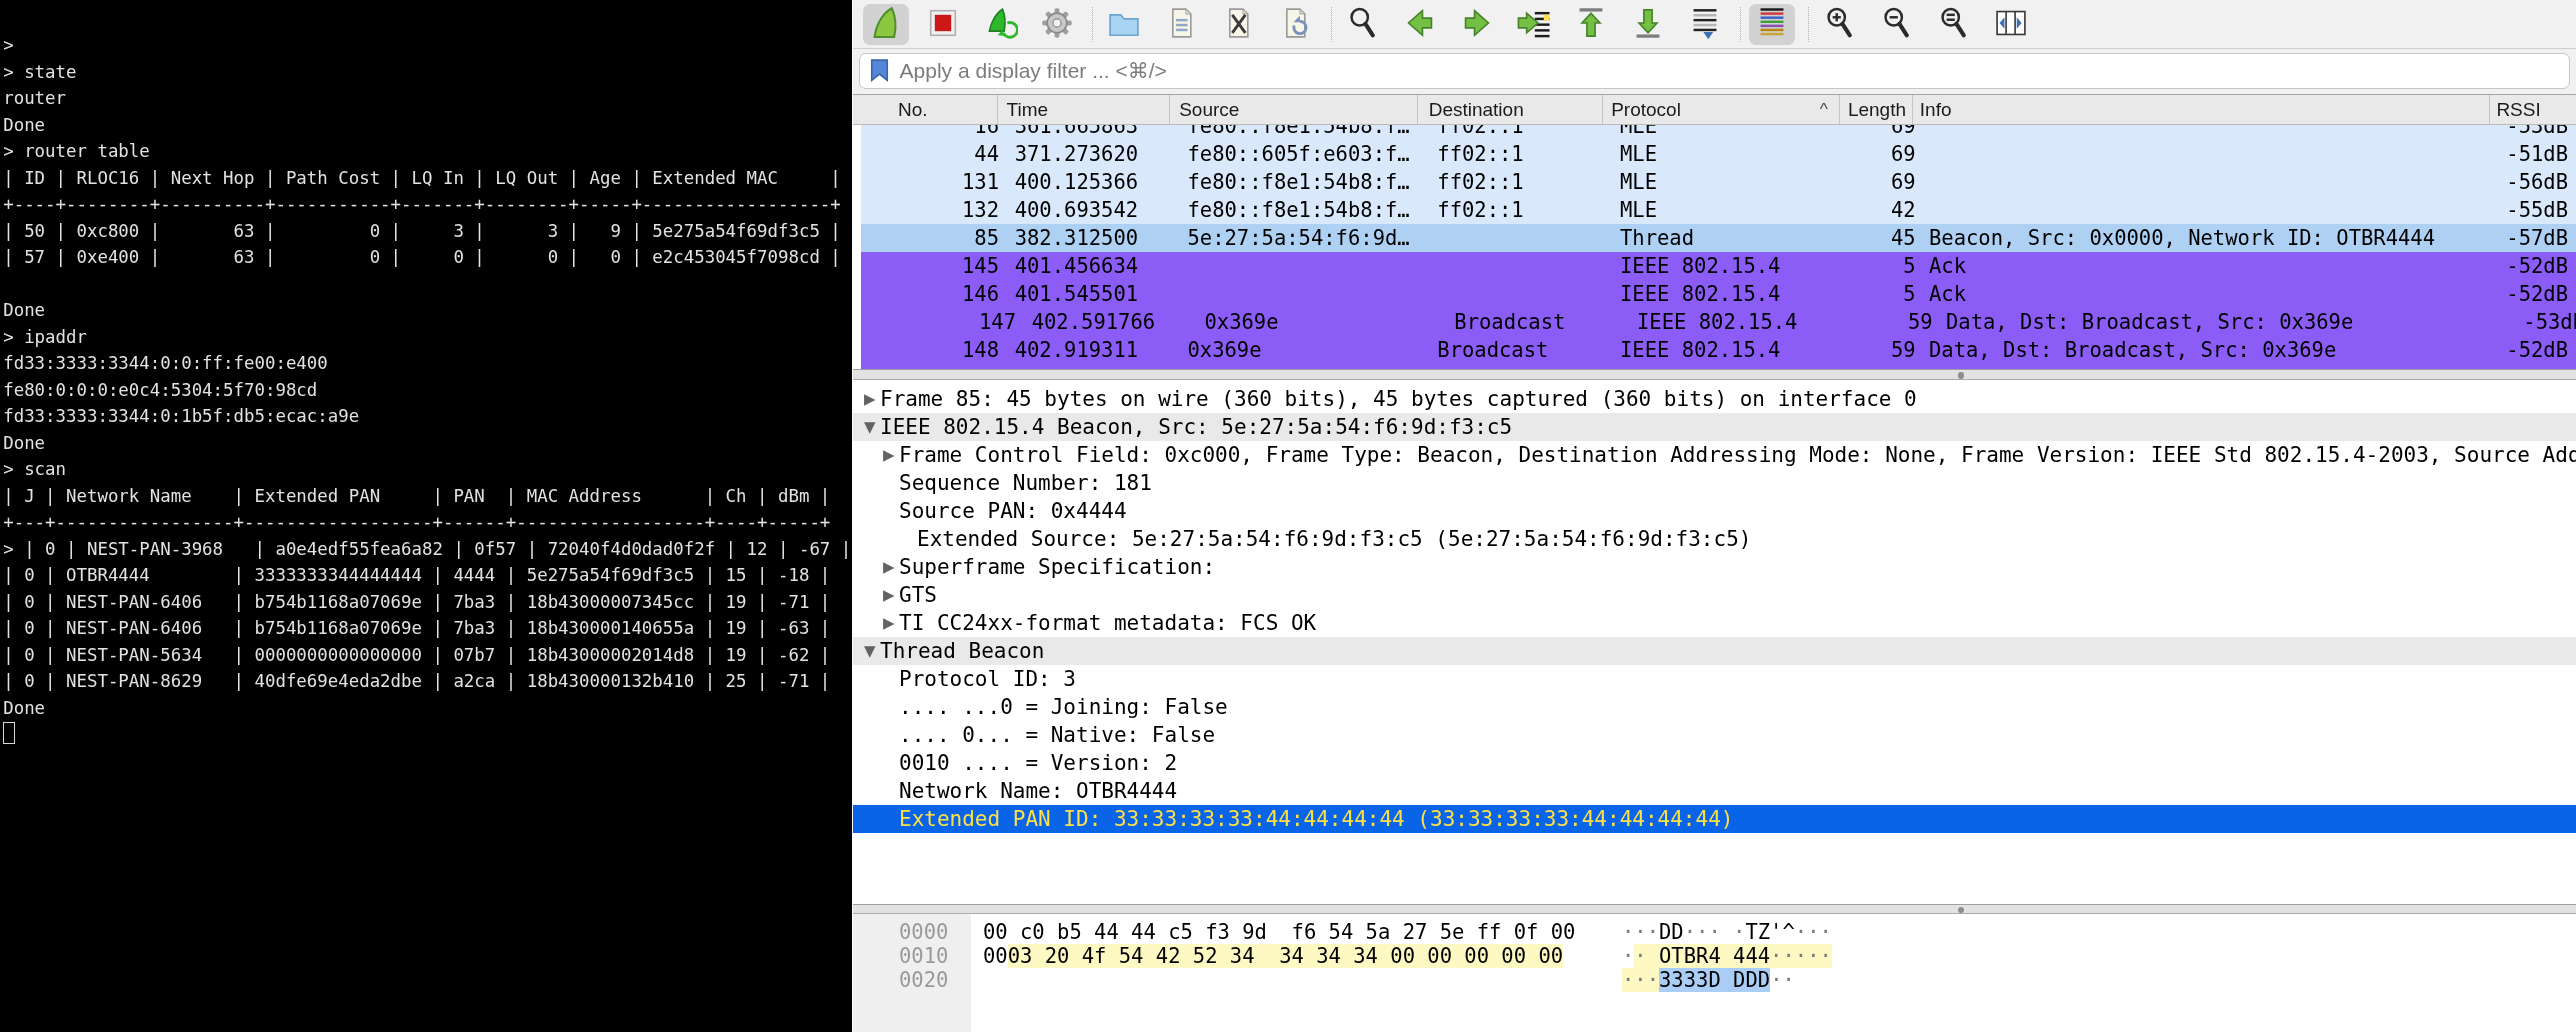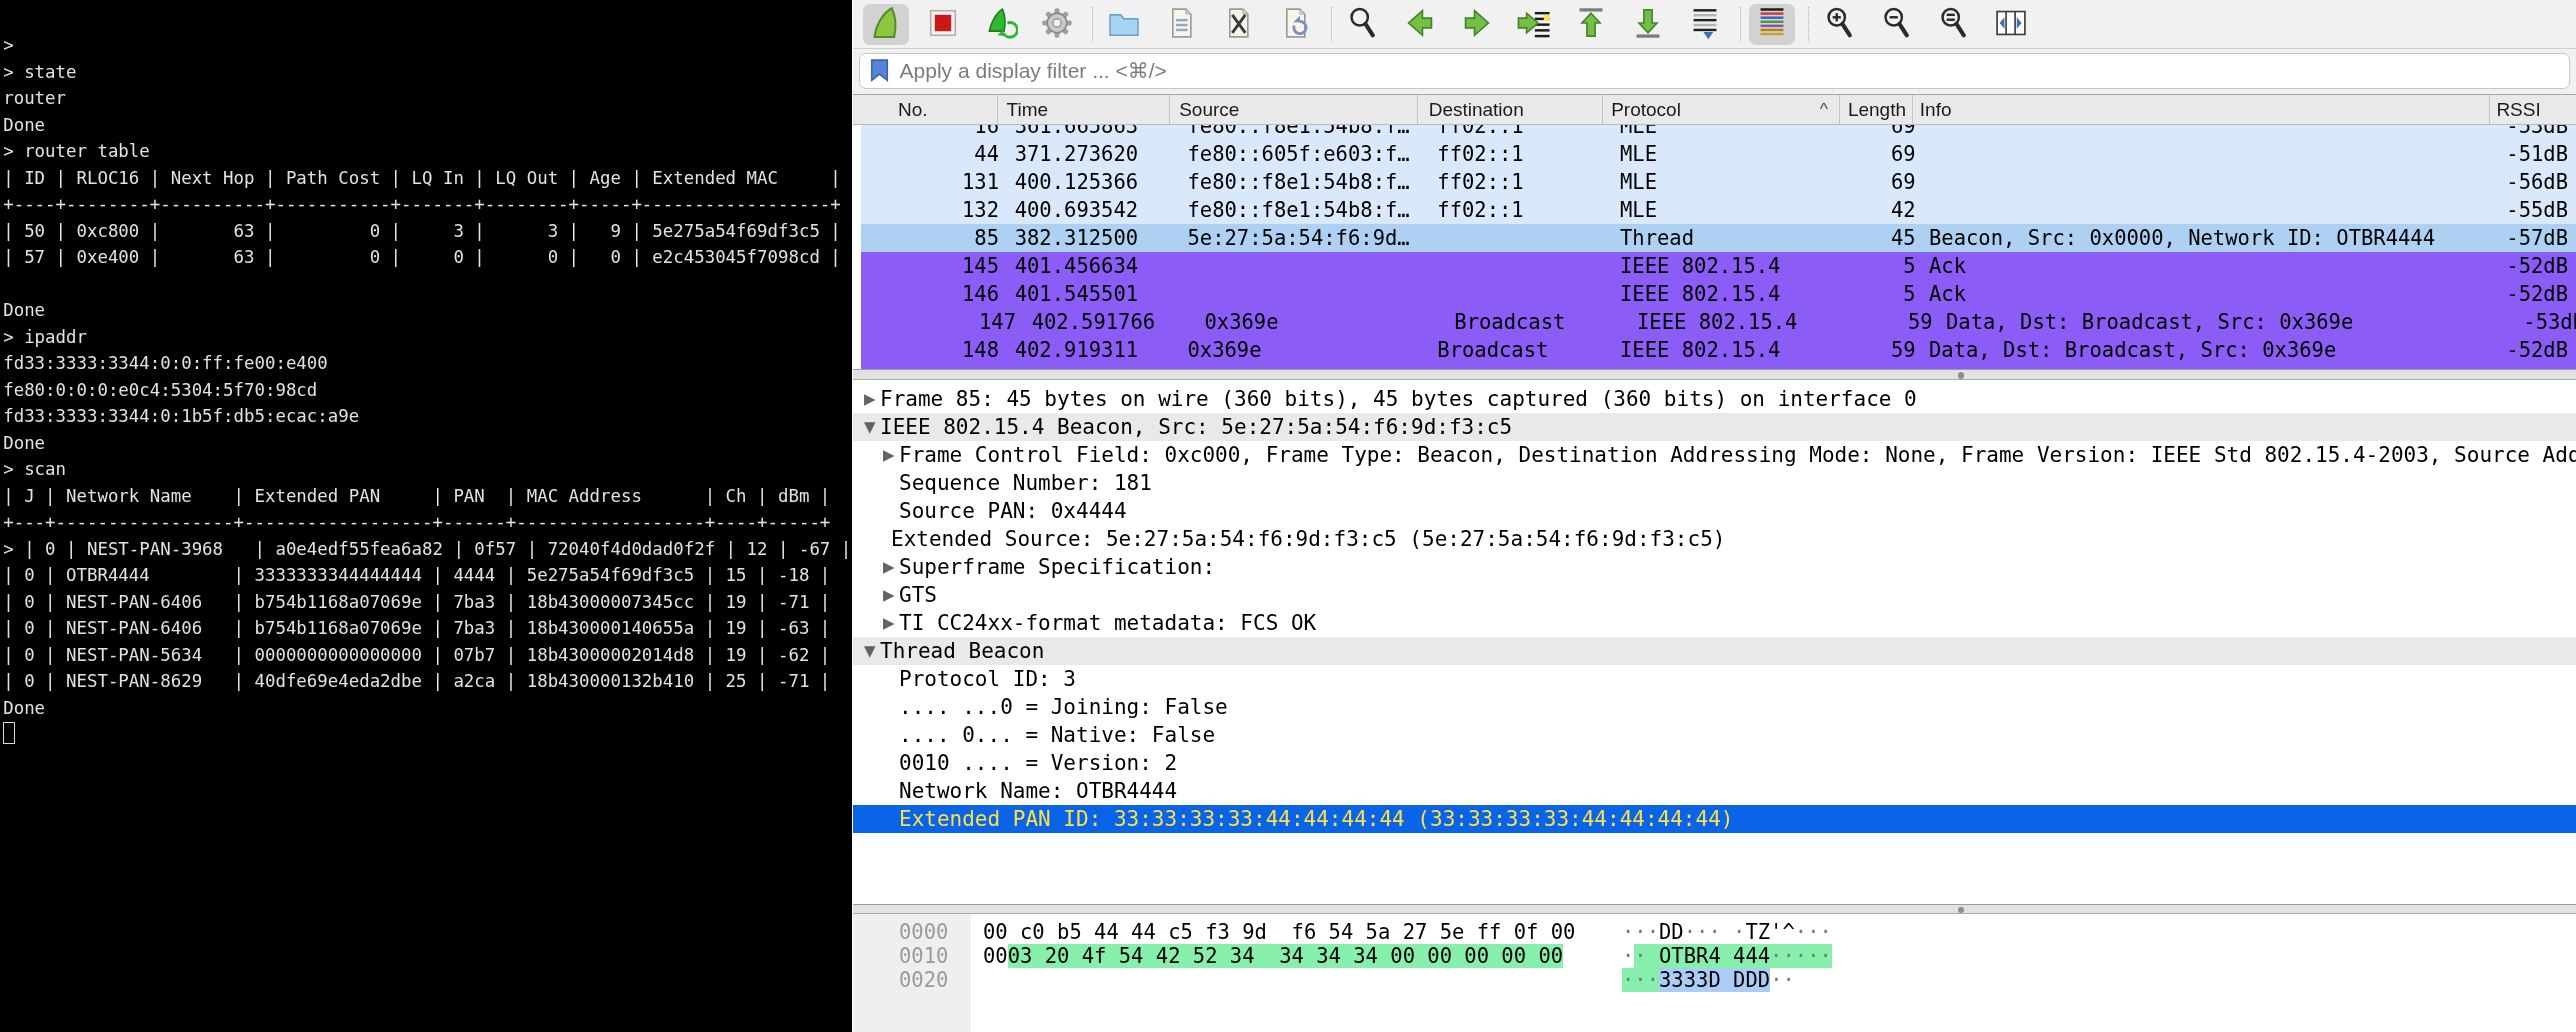--- a/index.html
+++ b/index.html
@@ -37,21 +37,21 @@
   .drow.grey{background:#e9e9e9;}
   .drow.selected{background:#0a64e8;color:#fde047;}
   .drow .arr{position:absolute;top:0;font-family:"DejaVu Sans",sans-serif;font-size:15px;color:#636363;}
   
   #bytes{position:absolute;left:0;top:914px;width:100%;height:118px;background:#fff;overflow:hidden;}
   #bytes .gutter{position:absolute;left:0;top:0;width:118px;height:100%;background:#efefef;}
   .hrow{position:relative;height:24px;line-height:24px;font-family:"DejaVu Sans Mono",monospace;font-size:20.5px;color:#000;}
   .hrow .off{position:absolute;left:46px;color:#9a9a9a;}
   .hrow .hx{position:absolute;left:130px;white-space:pre;}
   .hrow .as{position:absolute;left:769px;white-space:pre;}
-  .hl-grey{background:#86efac;text-align:center;}
+  .hl-grey{background:#fef9c3;text-align:center;}
   .hl-blue{background:#aacdf5;}
   .dot{color:#797979;}
 </style>
 </head>
 <body>
 
 <div id="terminal">
   <pre>&gt;
 &gt; state
 router
@@ -378,21 +378,21 @@
   <div class="splitter" style="top:369px;height:11px;">
       <div class="knob"></div>
     </div>
 
   <div id="details">
       <div class="drow"><span class="arr" style="left: 11px;">▶</span><span style="padding-left: 27px; display: inline-block;">Frame 85: 45 bytes on wire (360 bits), 45 bytes captured (360 bits) on interface 0</span></div>
       <div class="drow grey"><span class="arr" style="left: 11px;">▼</span><span style="padding-left: 27px; display: inline-block;">IEEE 802.15.4 Beacon, Src: 5e:27:5a:54:f6:9d:f3:c5</span></div>
       <div class="drow"><span class="arr" style="left: 30px;">▶</span><span style="padding-left: 46px; display: inline-block;">Frame Control Field: 0xc000, Frame Type: Beacon, Destination Addressing Mode: None, Frame Version: IEEE Std 802.15.4-2003, Source Addressing Mode: Long/64-bit</span></div>
       <div class="drow"><span style="padding-left: 46px; display: inline-block;">Sequence Number: 181</span></div>
       <div class="drow"><span style="padding-left: 46px; display: inline-block;">Source PAN: 0x4444</span></div>
-      <div class="drow"><span style="padding-left: 38px; display: inline-block;">Extended Source: 5e:27:5a:54:f6:9d:f3:c5 (5e:27:5a:54:f6:9d:f3:c5)</span></div>
+      <div class="drow"><span style="padding-left: 64px; display: inline-block;">Extended Source: 5e:27:5a:54:f6:9d:f3:c5 (5e:27:5a:54:f6:9d:f3:c5)</span></div>
       <div class="drow"><span class="arr" style="left: 30px;">▶</span><span style="padding-left: 46px; display: inline-block;">Superframe Specification:</span></div>
       <div class="drow"><span class="arr" style="left: 30px;">▶</span><span style="padding-left: 46px; display: inline-block;">GTS</span></div>
       <div class="drow"><span class="arr" style="left: 30px;">▶</span><span style="padding-left: 46px; display: inline-block;">TI CC24xx-format metadata: FCS OK</span></div>
       <div class="drow grey"><span class="arr" style="left: 11px;">▼</span><span style="padding-left: 27px; display: inline-block;">Thread Beacon</span></div>
       <div class="drow"><span style="padding-left: 46px; display: inline-block;">Protocol ID: 3</span></div>
       <div class="drow"><span style="padding-left: 46px; display: inline-block;">.... ...0 = Joining: False</span></div>
       <div class="drow"><span style="padding-left: 46px; display: inline-block;">.... 0... = Native: False</span></div>
       <div class="drow"><span style="padding-left: 46px; display: inline-block;">0010 .... = Version: 2</span></div>
       <div class="drow"><span style="padding-left: 46px; display: inline-block;">Network Name: OTBR4444</span></div>
       <div class="drow selected"><span style="padding-left: 46px; display: inline-block;">Extended PAN ID: 33:33:33:33:44:44:44:44 (33:33:33:33:44:44:44:44)</span></div>

